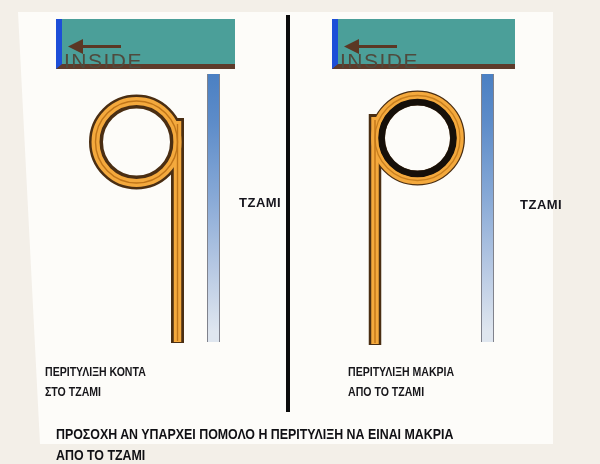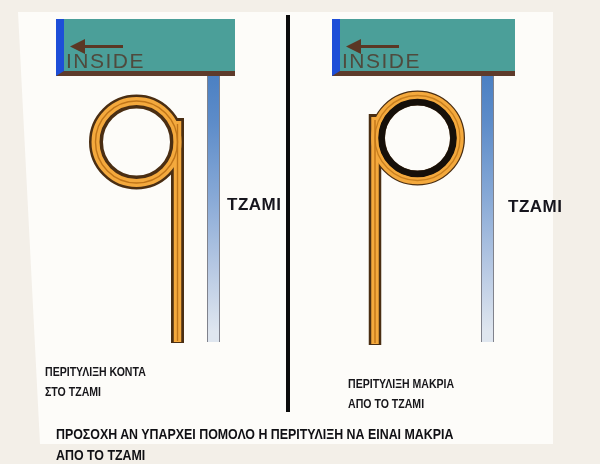--- a/index.html
+++ b/index.html
@@ -10,22 +10,22 @@
   }
   .abs{position:absolute;}
   
   .scan-bg{
     left:0;top:0;width:600px;height:464px;background:#fdfcf9;
     clip-path:polygon(18px 12px, 553px 12px, 553px 444px, 40px 444px);
     z-index:0;
   }
   
   .inside-box{
-    top:19px;height:57px;background:#4b9f99;
-    border-left:8px solid #1d4ed8;border-bottom:5px solid #5e3b2b;
+    top:19px;height:50px;background:#4b9f99;
+    border-left:6px solid #1d4ed8;border-bottom:5px solid #5e3b2b;
     box-sizing:border-box;z-index:3;
   }
   .inside-box.left{left:56px;width:179px;}
   .inside-box.right{left:332px;width:183px;}
   .inside-label{
     position:absolute;left:2px;top:31px;
     font-size:21px;line-height:21px;letter-spacing:1.5px;
     color:#4f4a3d;white-space:nowrap;
   }
   .arrow-svg{position:absolute;left:5px;top:18px;}
@@ -36,31 +36,31 @@
     background:linear-gradient(180deg,#4b80c3 0%,#5d8cc9 18%,#86a8d6 45%,#b6c8e3 72%,#dfe6ef 96%);
   }
   .glass.left{left:207px;}
   .glass.right{left:481px;}
   
   .cords{left:0;top:0;z-index:2;pointer-events:none;}
   
   .divider{left:286px;top:15px;width:4px;height:397px;background:#0b0b0b;z-index:3;}
   
   .glass-label{
-    font-size:17px;font-weight:bold;letter-spacing:0.5px;color:#16151d;
-    z-index:4;white-space:nowrap;
+    font-size:13px;font-weight:bold;letter-spacing:0.5px;color:#16151d;
+    z-index:4;white-space:nowrap;margin-left:12px;
   }
   .glass-label.left{left:227px;top:195px;}
   .glass-label.right{left:508px;top:197px;}
   .caption{
     font-size:12px;font-weight:bold;color:#17161a;line-height:20px;
     z-index:4;white-space:nowrap;
   }
   .caption.left{left:45px;top:362px;}
-  .caption.right{left:348px;top:374px;}
+  .caption.right{left:348px;top:362px;}
   .caption .ln, .warning .ln{display:inline-block;transform:scaleX(0.88);transform-origin:left top;}
   .warning{
     left:56px;top:423px;font-size:15.5px;font-weight:bold;color:#101014;
     line-height:21px;z-index:4;white-space:nowrap;
   }
   .warning .ln{transform:scaleX(0.80);}
 </style>
 </head>
 <body>
 

